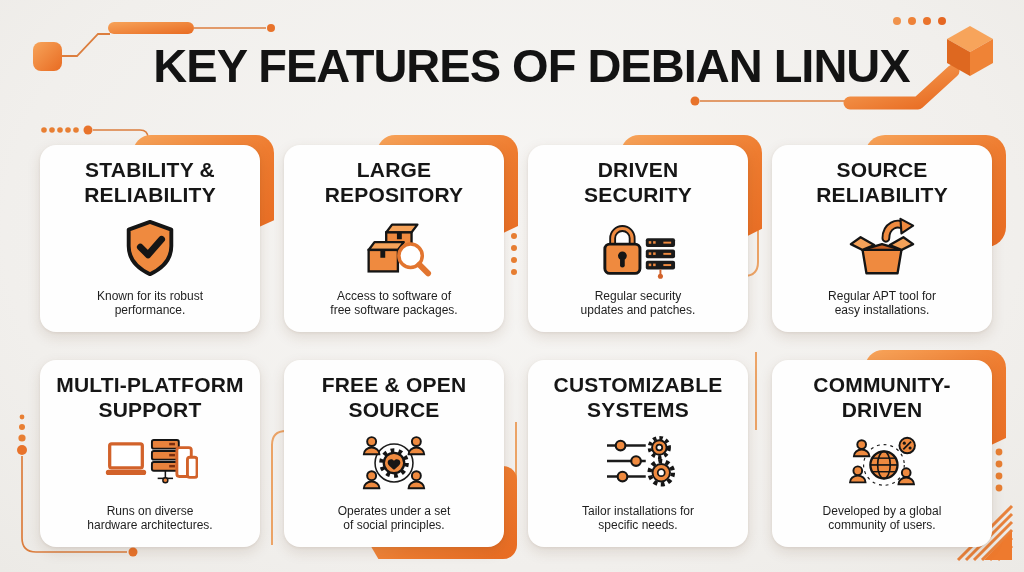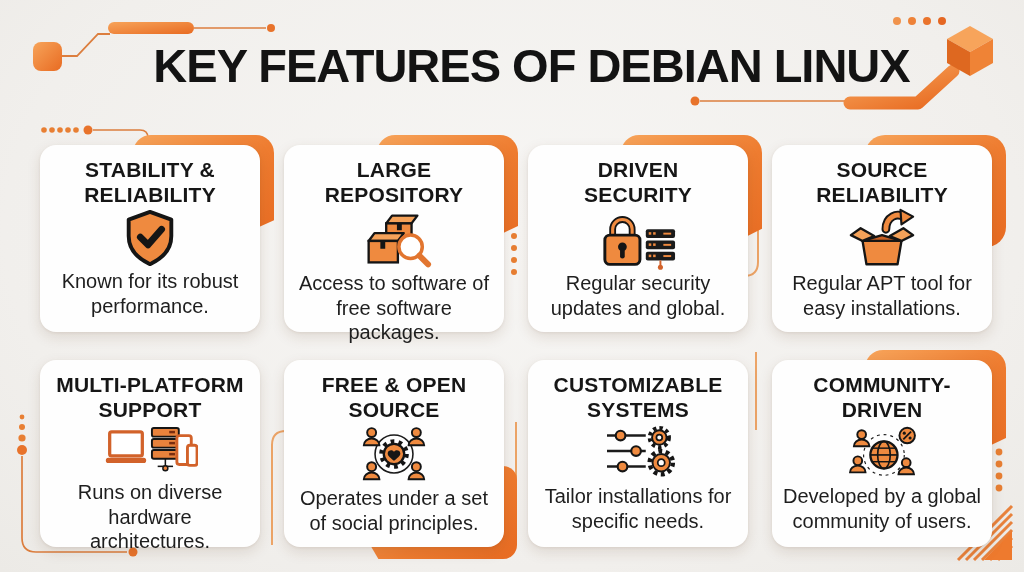--- a/index.html
+++ b/index.html
@@ -40,21 +40,21 @@
     box-shadow:0 5px 14px rgba(90,55,20,.13), 0 1px 3px rgba(90,55,20,.08);
     display:flex;flex-direction:column;align-items:center;justify-content:space-between;
     padding:13px 10px 14px;box-sizing:border-box;
   }
   .card h2{
     margin:0;font-size:21px;line-height:1.17;font-weight:bold;
     text-align:center;color:#161616;letter-spacing:0.2px;
   }
   .icon{height:72px;display:flex;align-items:center;justify-content:center;flex:1 1 auto;}
   .card p{
-    margin:0;font-size:20px;line-height:1.22;color:#1e1e1e;text-align:center;font-weight:400;
+    margin:0;font-size:12px;line-height:1.22;color:#1e1e1e;text-align:center;font-weight:400;
   }
 </style>
 </head>
 <body>
 
 <div class="canvas">
 
   <svg class="decor" viewBox="0 0 1024 572" xmlns="http://www.w3.org/2000/svg">
     <defs>
       <linearGradient id="g1" x1="0" y1="0" x2="1" y2="1">
@@ -201,21 +201,21 @@
                 <rect x="55.5" y="36.5" width="2.6" height="2.6"></rect>
                 <rect x="66" y="37" width="8" height="2"></rect>
               <rect x="51" y="48" width="2.6" height="2.6"></rect>
                 <rect x="55.5" y="48" width="2.6" height="2.6"></rect>
                 <rect x="66" y="48.5" width="8" height="2"></rect>
             </g>
             <path d="M63 54 V59" stroke="#D2622A" stroke-width="2"></path>
             <circle cx="63" cy="61" r="2.6" fill="#D2622A"></circle>
           </svg>
         </div>
-        <p><span>Regular security</span><br><span>updates and global.</span></p>
+        <p><span>Regular security</span><br><span>updates and patches.</span></p>
       </div>
     </div>
 
     <div class="card c4">
       <div class="accent"></div>
       <div class="inner">
         <h2><span>SOURCE</span><br><span>RELIABILITY</span></h2>
         <div class="icon">
           <svg width="70" height="64" viewBox="0 0 72 64">
             <path d="M40 22 C40 9 52 4 59 10" fill="none" stroke="#151515" stroke-width="9" stroke-linecap="round"></path>

